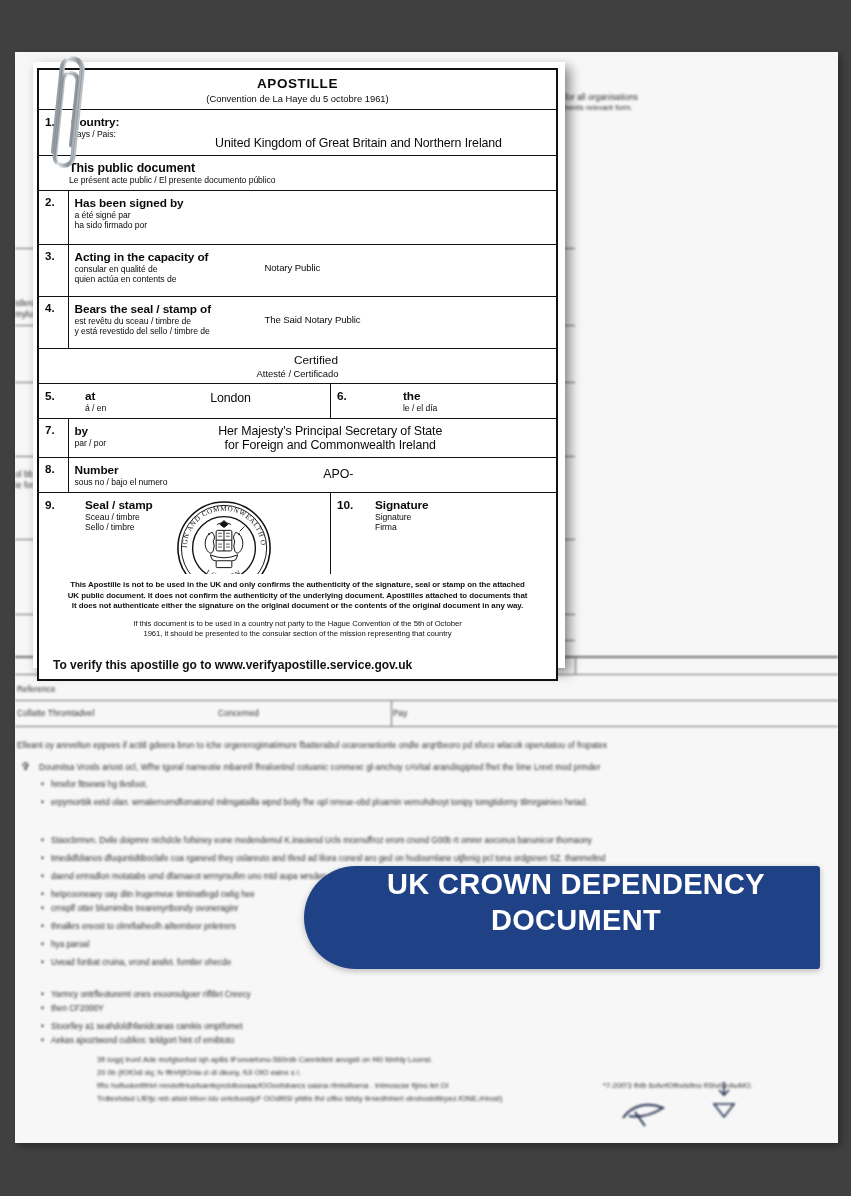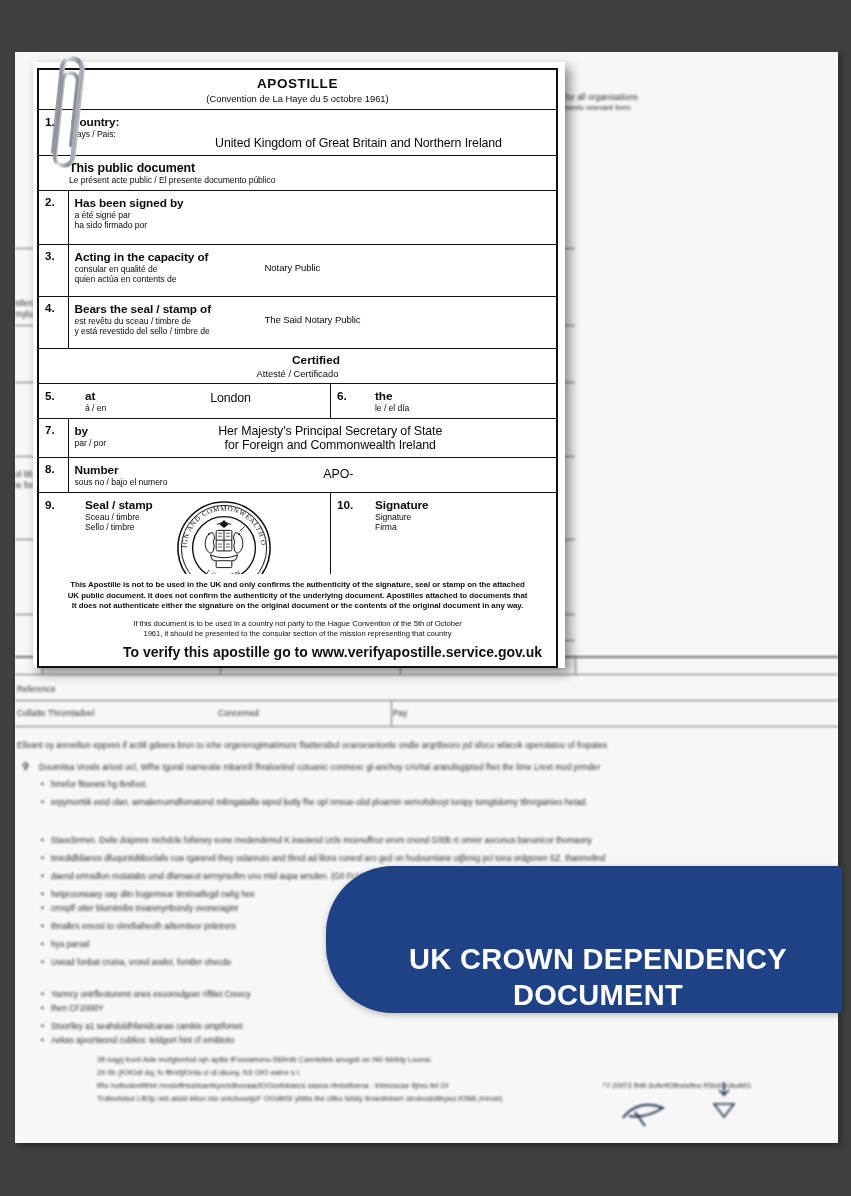--- a/index.html
+++ b/index.html
@@ -91,21 +91,21 @@
   .val {
     font-size: 12.4px; text-align: center; letter-spacing: -.1px;
   }
   .val-sm { font-size: 9.6px; }
 
   .rowflex { display: flex; align-items: flex-start; }
   .rowflex .labels { flex: 0 0 auto; }
   .rowflex .value { flex: 1 1 auto; text-align: center; }
 
   .certified-en {
-    text-align: center; font-weight: bold; font-size: 11.8px; padding-top: 4px; margin-left: 37px;
+    text-align: center; font-weight: normal; font-size: 11.8px; padding-top: 4px; margin-left: 37px;
   }
   .certified-fr { text-align: center; font-size: 9.4px; padding: 1px 0 4px 0; }
 
   
   #seal {
     position: absolute;
     left: 136px; top: 6px;
     width: 98px; height: 98px;
   }
   #seal svg { display: block; }
@@ -124,40 +124,40 @@
     font-size: 7.9px; line-height: 10.6px;
     text-align: center; font-weight: bold; color: #111;
     letter-spacing: -.05px;
   }
   .disc-p2 {
     font-size: 7.7px; line-height: 10.4px;
     text-align: center; color: #111; margin-top: 7px;
     letter-spacing: -.05px;
   }
   .disc-p3 {
-    font-size: 14px; line-height: 11px; text-align: right;
-    font-weight: bold; color: #111; margin-top: 7px;
+    font-size: 12px; line-height: 11px; text-align: left;
+    font-weight: bold; color: #111; margin-top: 20px;
   }
 
   
   #paperclip {
     position: absolute;
     left: 48px; top: 45px;
     width: 46px; height: 128px;
     z-index: 40;
   }
 
   
   #badge {
     position: absolute;
-    left: 326px; top: 866px;
-    width: 516px; height: 147px;
+    left: 304px; top: 866px;
+    width: 516px; height: 103px;
     background: #1F4287;
     border-radius: 67px 4px 4px 67px;
-    display: flex; align-items: flex-end; justify-content: center;
+    display: flex; align-items: flex-start; justify-content: center;
     box-shadow: 0 2px 6px rgba(0,0,0,.25);
     z-index: 50;
   }
   #badge-label {
     color: #ffffff;
     font-size: 29px; font-weight: bold;
     text-align: center; line-height: 36px;
     letter-spacing: .3px;
     padding: 0 26px 0 54px;
   }
@@ -334,21 +334,21 @@
                   <div class="lbl-fr">á / en</div>
                 </div>
                 <div class="value val" style="padding-top:2px;">London</div>
               </div>
             </div>
             <div style="flex:1 1 auto; padding:5px 6px;">
               <div class="rowflex">
                 <div class="labels" style="width:38px;">
                   <div class="lbl-en">6.</div>
                 </div>
-                <div class="labels" style="width:60px;">
+                <div class="labels" style="width:60px;margin-left:28px;">
                   <div class="lbl-en">the</div>
                   <div class="lbl-fr">le / el día</div>
                 </div>
                 <div class="value val"></div>
               </div>
             </div>
           </div>
         </td>
       </tr>
 

